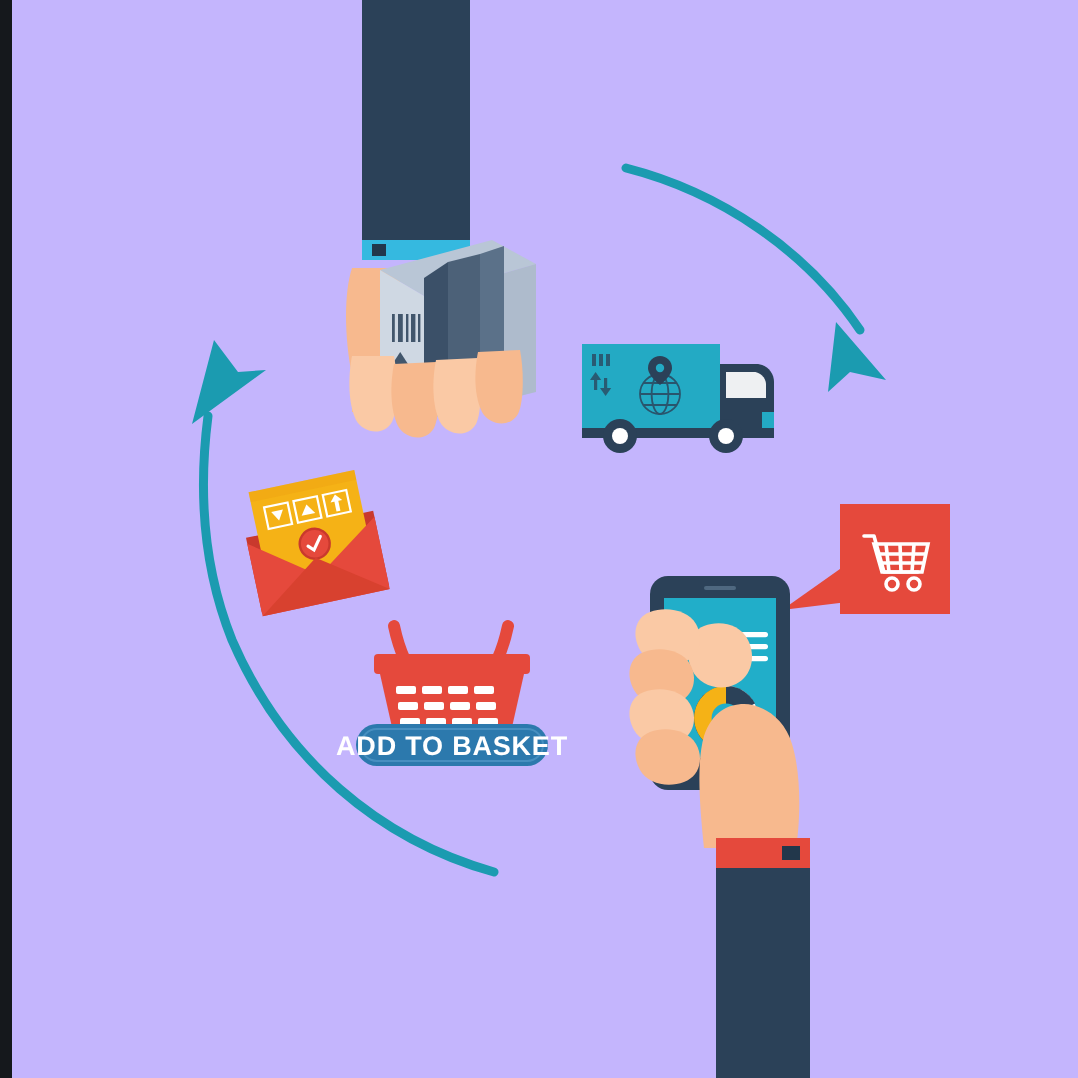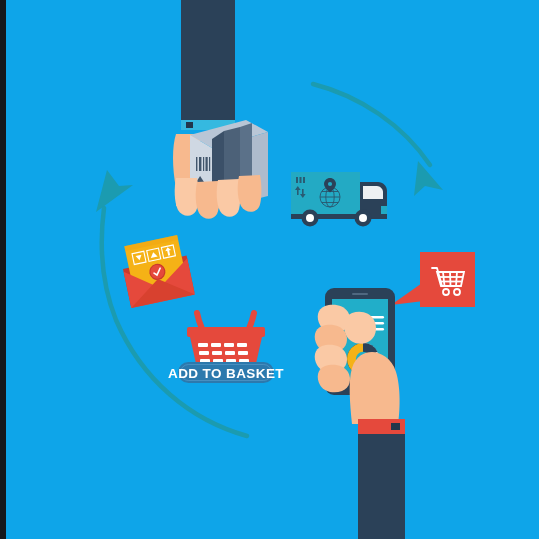--- a/index.html
+++ b/index.html
@@ -1,21 +1,21 @@
 <!DOCTYPE html>
 <html><head>
 <meta charset="utf-8">
 <title>E-commerce Cycle Illustration</title>
 <style>
   html,body{margin:0;padding:0;background:#ffffff;}
   body{
     width:539px;height:539px;overflow:hidden;position:relative;
     font-family:"Liberation Sans", sans-serif;
   }
-  #stage{position:absolute;inset:0;width:539px;height:539px;background:#0ea5e9;}
+  #stage{position:absolute;inset:0;width:539px;height:539px;background:#c4b5fd;}
   .layer{position:absolute;top:0;left:0;width:539px;height:539px;}
   #edge-bar{
     position:absolute;left:0;top:0;width:6px;height:539px;
     background:#15181c;
   }
   #watermark{
     position:absolute;left:16px;bottom:2px;
     font-size:6px;letter-spacing:.6px;color:#f2f3f5;
     white-space:nowrap;user-select:none;
   }

